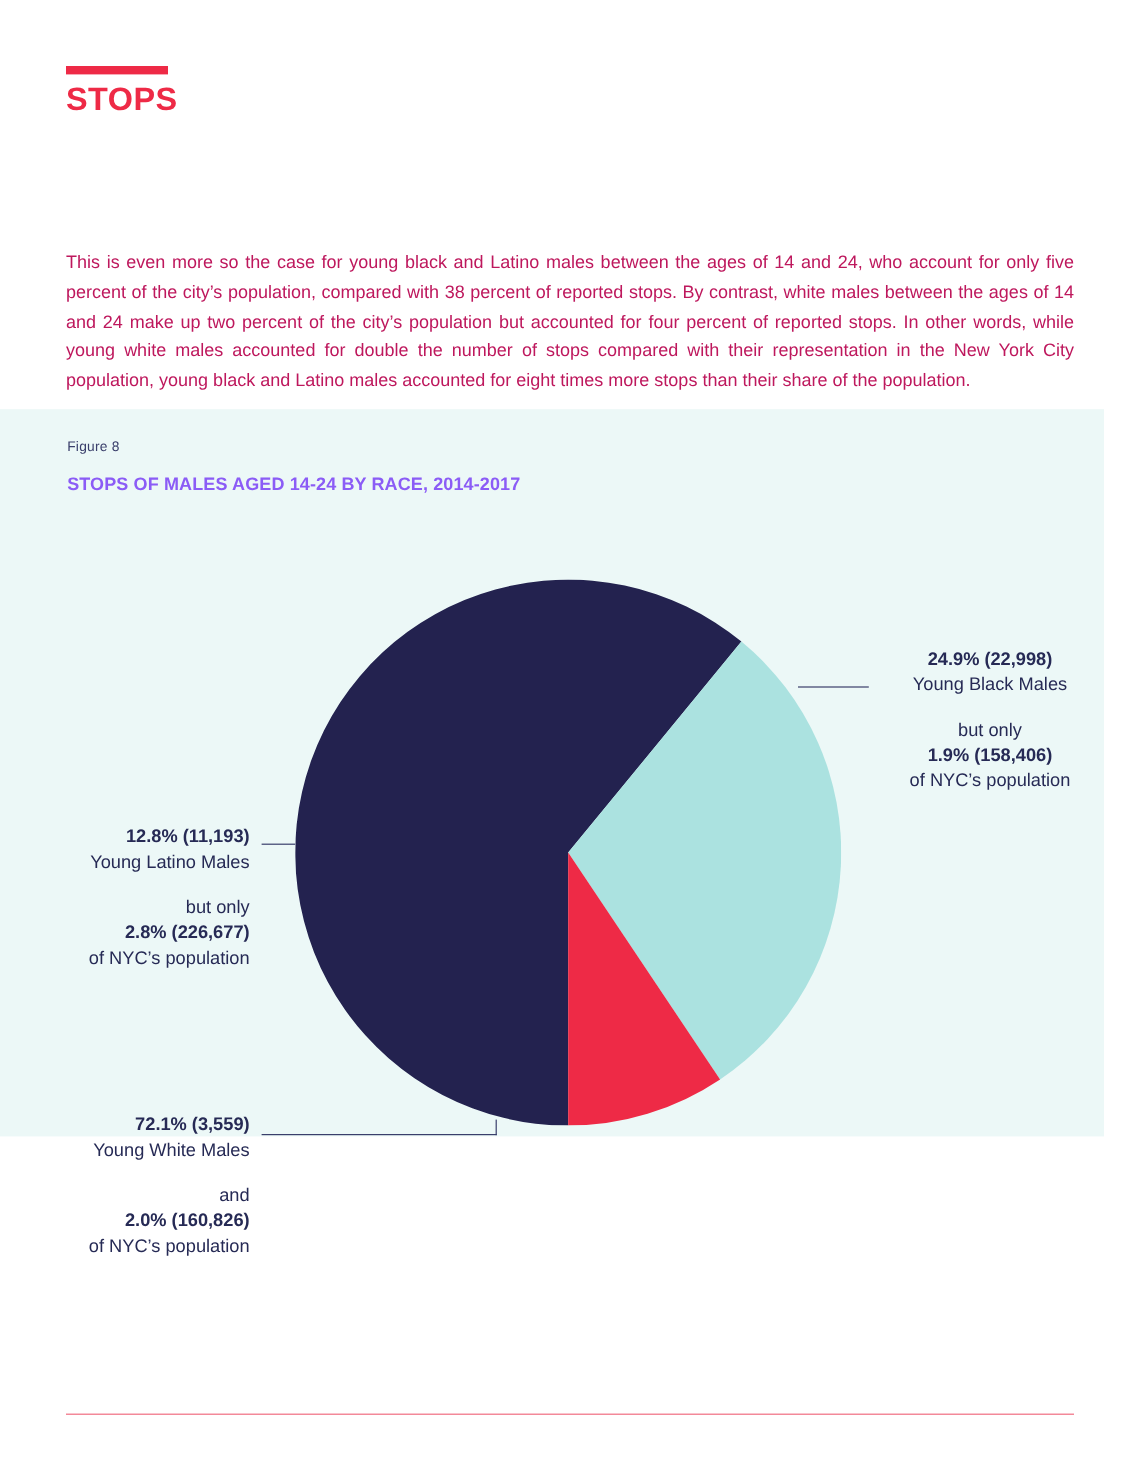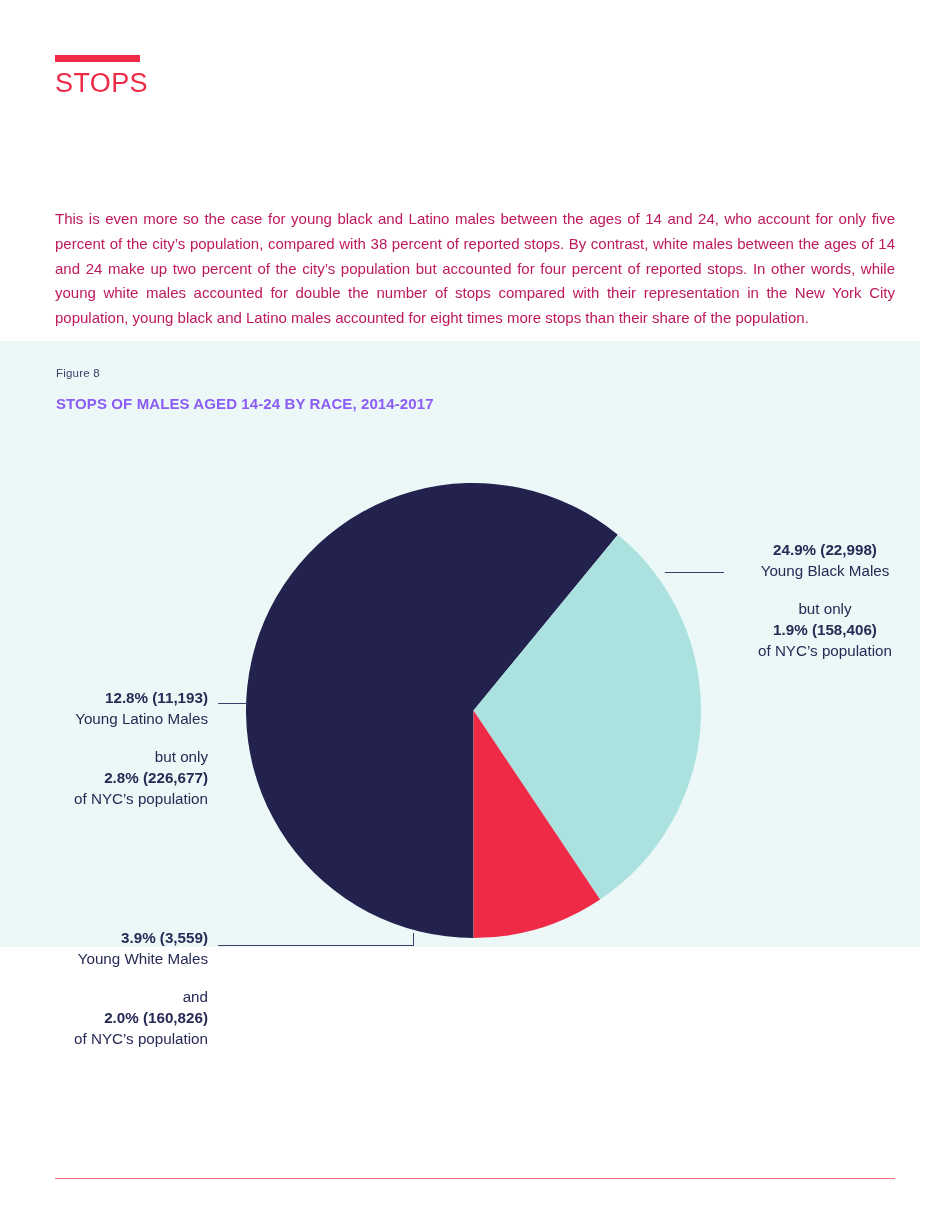--- a/index.html
+++ b/index.html
@@ -23,21 +23,21 @@
     left: 55px;
     top: 55px;
   }
   #section-rule {
     width: 85px;
     height: 7px;
     background: #ee2a46;
   }
   #section-title {
     font-size: 27px;
-    font-weight: normal;
+    font-weight: bold;
     color: #ee2a46;
     letter-spacing: .4px;
     margin-top: 8px;
     line-height: 1;
     text-align: center;
   }
 
   
   #body-copy {
     position: absolute;
@@ -161,21 +161,21 @@
 
   <div class="callout" id="callout-latino">
     <div class="big">12.8% (11,193)</div>
     <div>Young Latino Males</div>
     <div class="blk">but only</div>
     <div class="big">2.8% (226,677)</div>
     <div>of NYC’s population</div>
   </div>
 
   <div class="callout" id="callout-white">
-    <div class="big">3.9% (3,559)</div>
+    <div class="big">72.1% (3,559)</div>
     <div>Young White Males</div>
     <div class="blk">and</div>
     <div class="big">2.0% (160,826)</div>
     <div>of NYC’s population</div>
   </div>
 
 </div>
 
 <div id="footer-rule"></div>
 <div id="page-number">12</div>

